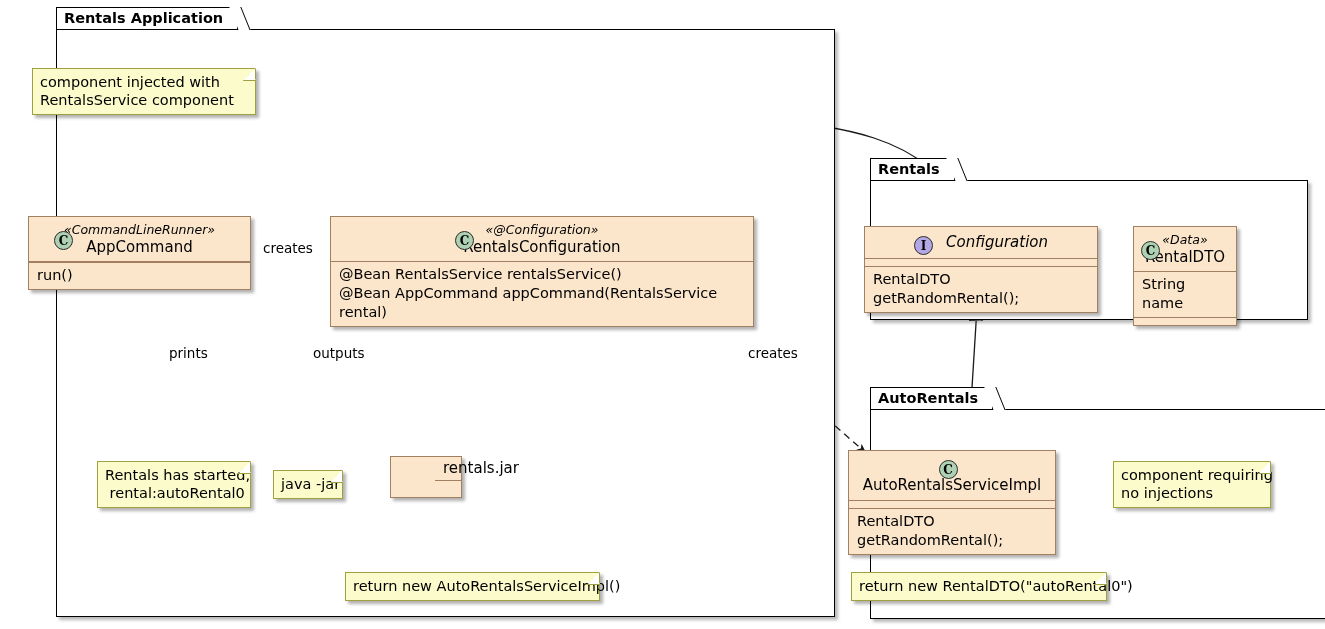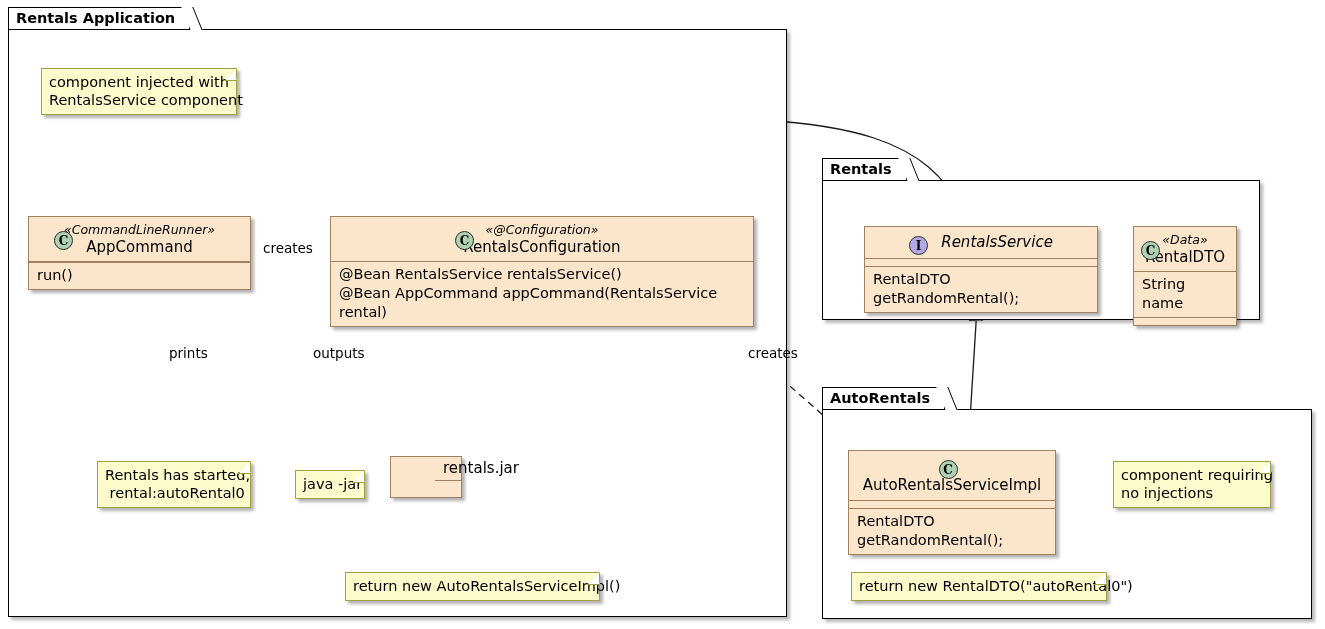--- a/index.html
+++ b/index.html
@@ -26,20 +26,21 @@
     width: 1325px;
     height: 629px;
     pointer-events: none;
     z-index: 1;
   }
 
   
   .package {
     position: absolute;
     z-index: 2;
+    margin-left: 48px;
   }
   .pkg-tab {
     position: absolute;
     left: 0;
     top: 0;
     height: 22px;
     box-sizing: border-box;
     border: 1.4px solid #000000;
     border-bottom: none;
     background: #ffffff;
@@ -273,21 +274,21 @@
     <div class="cls-sep"></div>
     <div class="cls-compartment">
       <div>@Bean RentalsService rentalsService()</div>
       <div>@Bean AppCommand appCommand(RentalsService rental)</div>
     </div>
   </div>
 
   <div class="cls" style="left:864px; top:226px; width:234px;">
     <div class="cls-head inline">
       <span class="cls-icon I" style="position:relative; display:inline-block; left:0; top:3px; margin-right:8px;">I</span>
-      <span class="cls-name italic">RentalsService</span>
+      <span class="cls-name italic">Configuration</span>
     </div>
     <div class="cls-sep"></div>
     <div class="cls-compartment empty"></div>
     <div class="cls-sep"></div>
     <div class="cls-compartment">RentalDTO getRandomRental();</div>
   </div>
 
   <div class="cls" style="left:1133px; top:226px; width:104px;">
     <div class="cls-head">
       <span class="cls-icon C" style="left:7px; top:14px;">C</span>
@@ -312,27 +313,27 @@
   </div>
 
   <div class="cls" style="left:390px; top:456px; width:72px;padding-left:44px;">
     <div class="cls-head inline" style="padding:2px 8px 3px 8px;">
       <span class="cls-name">rentals.jar</span>
     </div>
     <div class="cls-sep"></div>
     <div class="cls-compartment empty" style="height:16px;"></div>
   </div>
 
-  <div class="note" style="left:41px; top:68px; width:196px;">component injected with
+  <div class="note" style="left:32px; top:68px; width:224px;">component injected with
 RentalsService component<span class="fold"></span></div>
 
   <div class="note center" style="left:97px; top:461px; width:154px;">Rentals has started,
  rental:autoRental0<span class="fold"></span></div>
 
-  <div class="note" style="left:295px; top:470px; width:70px;">java -jar<span class="fold"></span></div>
+  <div class="note" style="left:273px; top:470px; width:70px;">java -jar<span class="fold"></span></div>
 
   <div class="note" style="left:1113px; top:461px; width:158px;">component requiring
 no injections<span class="fold"></span></div>
 
   <div class="note" style="left:345px; top:572px; width:255px;">return new AutoRentalsServiceImpl()<span class="fold"></span></div>
 
   <div class="note" style="left:851px; top:572px; width:256px;">return new RentalDTO("autoRental0")<span class="fold"></span></div>
 
   <div class="edge-label" style="left:263px; top:241px;">creates</div>
 

